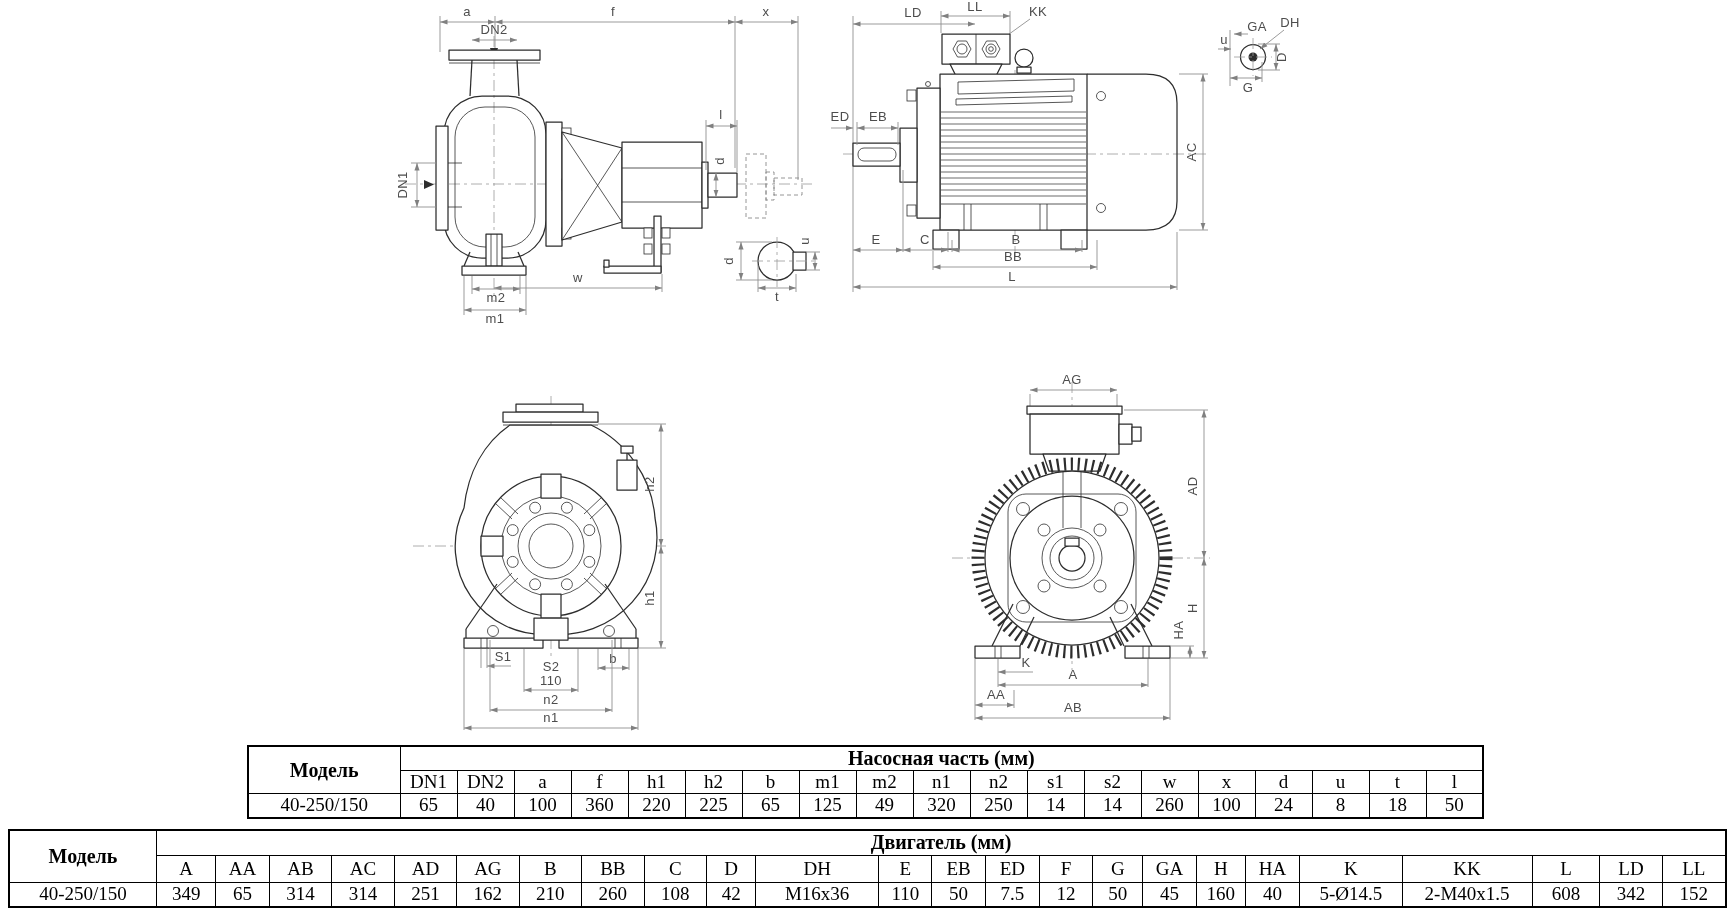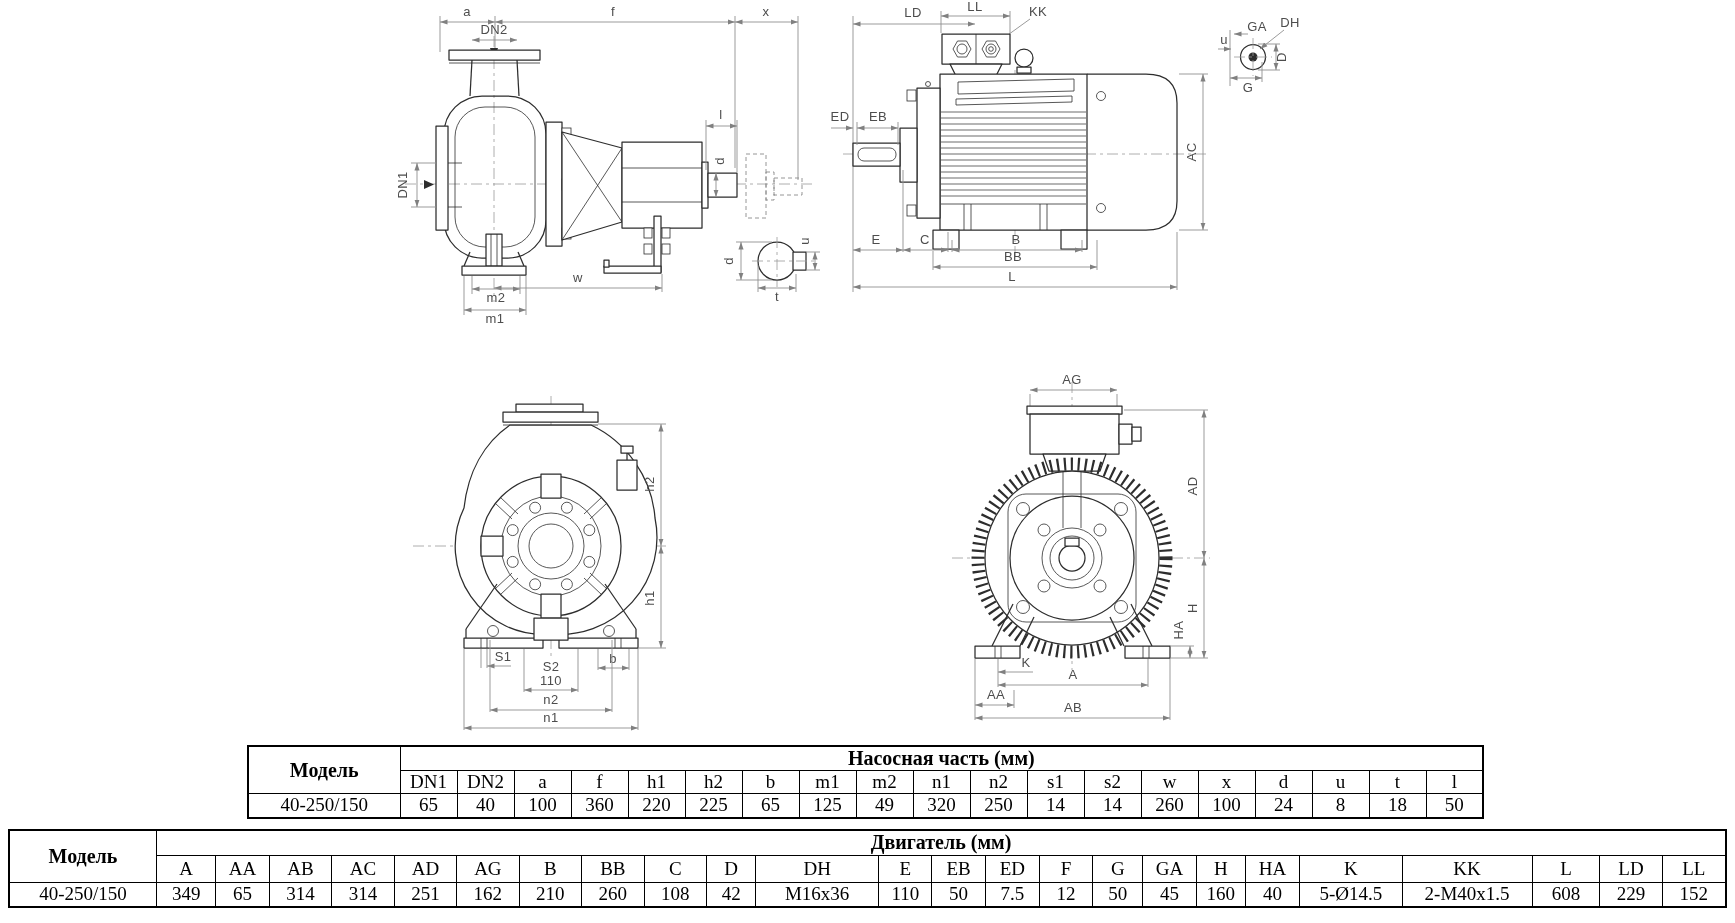--- a/index.html
+++ b/index.html
@@ -555,19 +555,19 @@
           <td>50</td>
           <td>7.5</td>
           <td>12</td>
           <td>50</td>
           <td>45</td>
           <td>160</td>
           <td>40</td>
           <td>5-Ø14.5</td>
           <td>2-M40x1.5</td>
           <td>608</td>
-          <td>229</td>
+          <td>342</td>
           <td>152</td>
         </tr>
       </tbody>
   </table>
 
 </div>
 
 </body></html>

